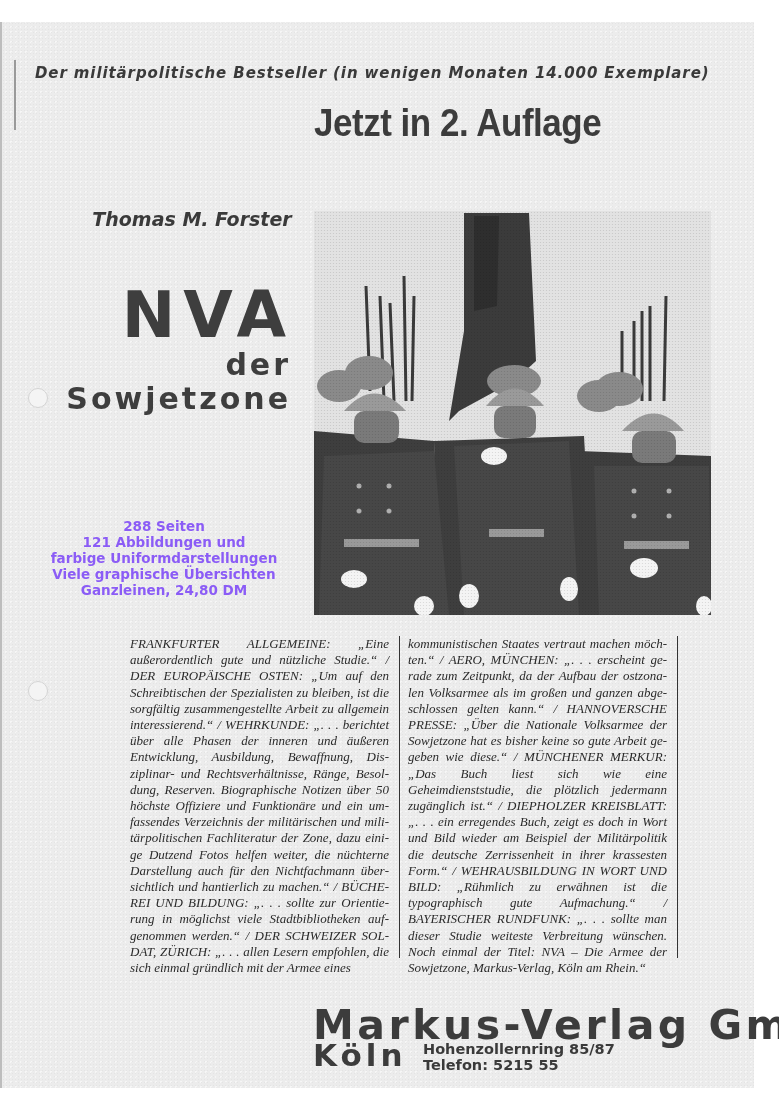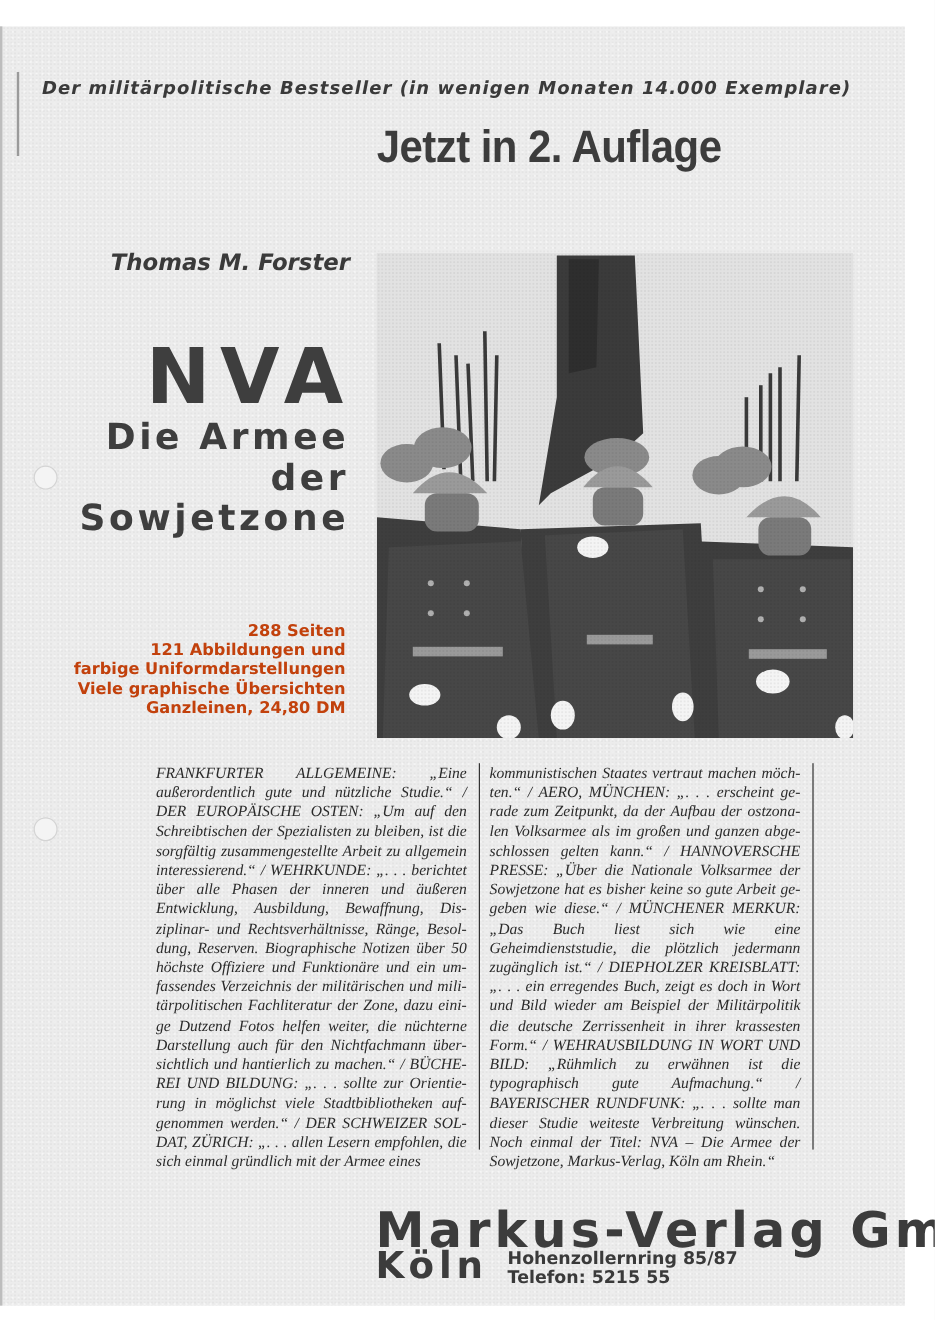--- a/index.html
+++ b/index.html
@@ -41,23 +41,23 @@
   .title-block { position: absolute; left: 40px; top: 282px; width: 248px; text-align: right; color: #3e3e3e; }
   .nva {
     font-family: "DejaVu Sans", sans-serif; font-weight: bold;
     font-size: 64px; line-height: 66px; letter-spacing: 8px; margin-right: -6px;
   }
   .subtitle {
     font-family: "DejaVu Sans", sans-serif; font-weight: bold;
     font-size: 30px; line-height: 34px; letter-spacing: 3px; margin-right: -3px;
   }
   .specs {
-    position: absolute; left: 40px; top: 518px; width: 248px; text-align: right;
-    font-family: "DejaVu Sans", sans-serif; font-weight: bold;
-    font-size: 13.5px; line-height: 16px; color: #c2410c; white-space: nowrap;
+    position: absolute; left: 40px; top: 518px; width: 248px; text-align: center;
+    font-family: "DejaVu Sans", sans-serif; font-weight: bold;
+    font-size: 13.5px; line-height: 16px; color: #8b5cf6; white-space: nowrap;
   }
   .photo {
     position: absolute; left: 314px; top: 211px; width: 397px; height: 404px;
     background: #dcdcdc; overflow: hidden;
   }
   .photo svg { display: block; }
   .reviews {
     position: absolute; left: 130px; top: 636px; width: 548px; height: 322px;
     display: flex;
     font-style: italic;
@@ -93,21 +93,20 @@
 <div class="punch" style="left:28px;top:388px;"></div>
 <div class="punch" style="left:28px;top:681px;"></div>
 
 <div class="tagline">Der militärpolitische Bestseller (in wenigen Monaten 14.000 Exemplare)</div>
 <div class="edition">Jetzt in 2. Auflage</div>
 
 <div class="author">Thomas M. Forster</div>
 
 <div class="title-block">
   <div class="nva">NVA</div>
-  <div class="subtitle">Die Armee</div>
   <div class="subtitle">der</div>
   <div class="subtitle">Sowjetzone</div>
 </div>
 
 <div class="specs">
   <div>288 Seiten</div>
   <div>121 Abbildungen und</div>
   <div>farbige Uniformdarstellungen</div>
   <div>Viele graphische Übersichten</div>
   <div>Ganzleinen, 24,80 DM</div>

